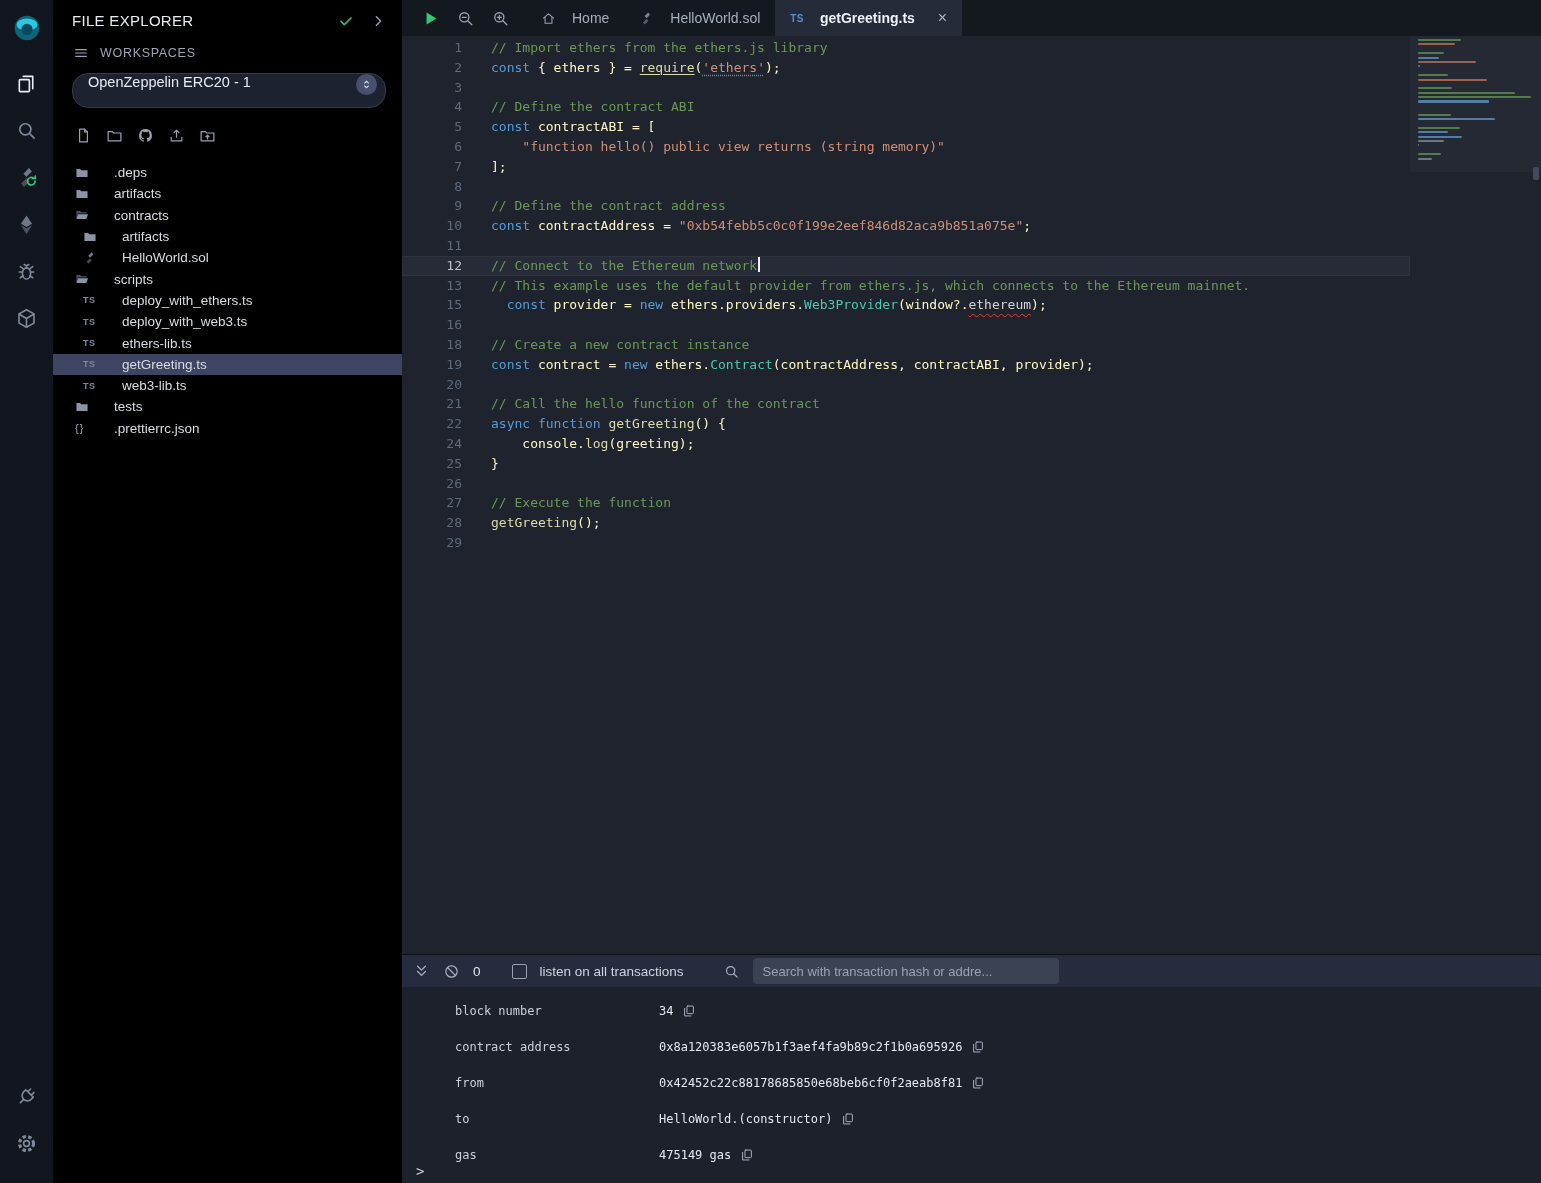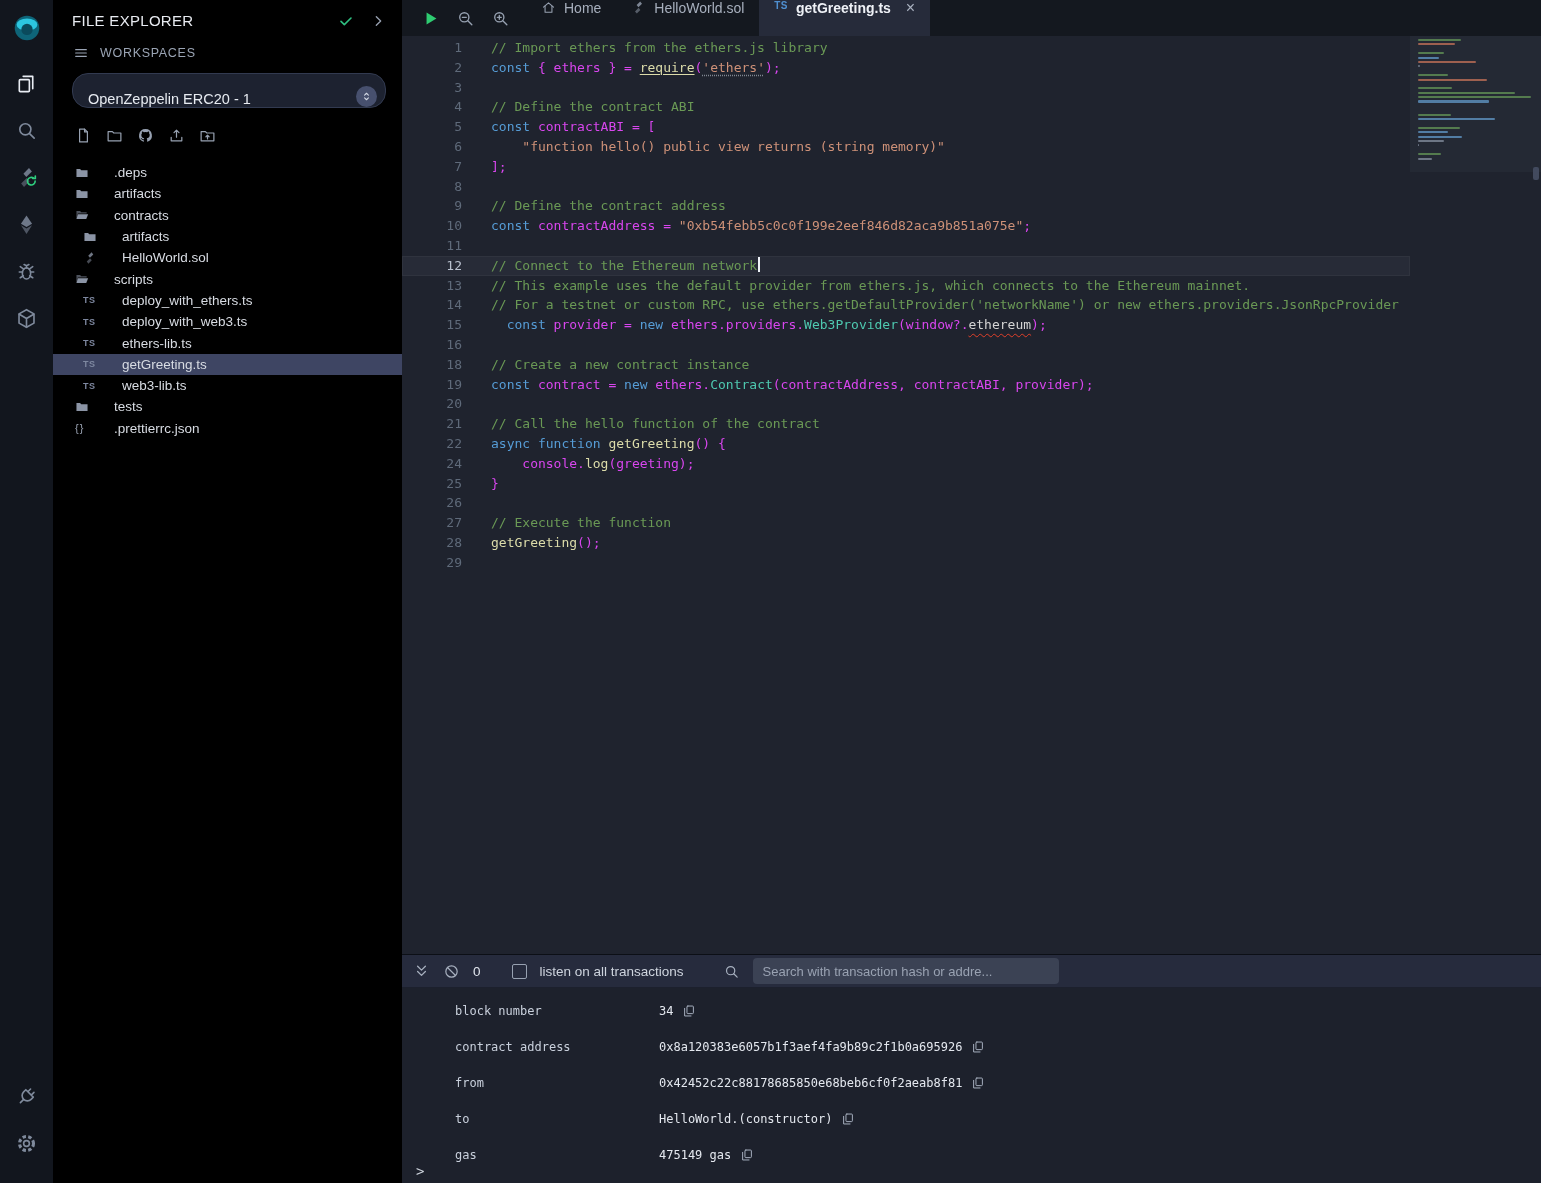--- a/index.html
+++ b/index.html
@@ -20,21 +20,21 @@
 
 .sidebar{width:349px;background:#000000;flex-shrink:0;display:flex;flex-direction:column;padding-top:8px}
 .sb-title-row{display:flex;align-items:center;padding:4px 16px 10px 19px}
 .sb-title{font-size:15px;color:#e8ebf1;letter-spacing:.3px;flex:1}
 .ico16{display:flex}
 .ico16 svg{width:16px;height:16px}
 .sb-check{color:#2fbf81}
 .sb-chev{color:#98a1b1;margin-left:16px}
 .ws-row{display:flex;align-items:center;gap:11px;padding:6px 16px 8px 20px;color:#9aa4b4}
 .ws-label{font-size:12.5px;letter-spacing:.7px;color:#9aa4b4}
-.ws-select{margin:4px 16px 12px 19px;height:35px;background:#1d2230;border:1px solid #323a50;border-radius:16px;display:flex;align-items:flex-end;padding:0 8px 0 15px;cursor:pointer}
+.ws-select{margin:4px 16px 12px 19px;height:35px;background:#1d2230;border:1px solid #323a50;border-radius:16px;display:flex;align-items:flex-start;padding:0 8px 0 15px;cursor:pointer}
 .ws-value{font-size:14.5px;color:#e7ebf1;flex:1}
 .ws-badge{width:21px;height:21px;border-radius:50%;background:#47506e;color:#d3d9e5;display:flex;align-items:center;justify-content:center}
 .ws-badge svg{width:13px;height:13px}
 .sb-tools{display:flex;gap:12px;padding:6px 16px 10px 21px;color:#97a1b1}
 .sb-tool{width:19px;height:19px;display:flex;align-items:center;justify-content:center;cursor:pointer}
 .sb-tool svg{width:17px;height:17px}
 .tree{flex:1;overflow:hidden;padding-top:7px}
 .tree-row{height:21.3px;display:flex;align-items:center;gap:24px;font-size:13.5px;color:#d8dce3;cursor:pointer;white-space:nowrap}
 .tree-row.selected{background:#3e4563}
 .tree-ico{width:15px;display:flex;color:#8b94a5;flex-shrink:0}
@@ -43,37 +43,37 @@
 .json-mini{font-size:11px;color:#9aa3b3;width:15px;letter-spacing:-1px;flex-shrink:0}
 
 
 .main{flex:1;display:flex;flex-direction:column;min-width:0;position:relative}
 .tabbar{height:36px;background:#14181f;display:flex;align-items:stretch;flex-shrink:0}
 .ed-controls{display:flex;align-items:center;gap:15px;padding:0 16px 0 18px}
 .ctl{width:20px;height:20px;color:#97a1b1;display:flex;align-items:center;justify-content:center;cursor:pointer}
 .ctl svg{width:19px;height:19px}
 .ctl.play{color:#2ecc71}
 .tab-strip{display:flex;align-items:stretch}
-.tab{display:flex;gap:8px;padding:0 15px;font-size:14px;color:#a7afbd;cursor:pointer}
+.tab{display:flex;align-items:center;gap:16px;padding:16px 15px;font-size:14px;color:#a7afbd;cursor:pointer}
 .tab.active{background:#262b3a;color:#eef1f6;font-weight:600}
 .tab-ico{color:#97a1b1;display:flex}
 .tab-ico svg{width:15px;height:15px}
 .ts-badge{font-size:10px;font-weight:700;color:#4f8fd0;letter-spacing:.4px}
 .tab-close{margin-left:7px;font-size:16px;color:#aab2c0;font-weight:400;line-height:1}
 
 
 .editor{flex:1;position:relative;background:#1f232e;overflow:hidden}
 .code-area{position:absolute;top:2px;left:0;right:131px;bottom:0;overflow:hidden}
 .code-line{display:flex;height:19.8px;line-height:19.8px;font-family:"DejaVu Sans Mono",monospace;font-size:13px;white-space:pre}
 .code-line .ln{width:60px;text-align:right;color:#5f6a7a;flex-shrink:0;user-select:none}
 .code-line .lc{padding-left:29px;color:#d4d4d4}
 .code-line.current{background:rgba(150,160,190,.07);box-shadow:inset 0 0 0 1px rgba(255,255,255,.04)}
 .code-line.current .ln{color:#b9c1cf}
 .caret{display:inline-block;width:1.6px;height:15px;background:#eef2f8;vertical-align:-2px;margin-left:1px}
-.tk-cm{color:#6a9955}.tk-kw{color:#569cd6}.tk-str{color:#ce9178}.tk-fn{color:#dcdcaa}.tk-cls{color:#4ec9b0}.tk-pl{color:#d946ef}
+.tk-cm{color:#6a9955}.tk-kw{color:#569cd6}.tk-str{color:#ce9178}.tk-fn{color:#dcdcaa}.tk-cls{color:#4ec9b0}.tk-pl{color:#fef9c3}
 .tk-fnu{color:#dcdcaa;text-decoration:underline;text-underline-offset:2px}
 .tk-strd{color:#ce9178;text-decoration-line:underline;text-decoration-style:dotted;text-decoration-color:rgba(210,218,230,.55);text-underline-offset:3px}
 .tk-plw{color:#d4d4d4;text-decoration-line:underline;text-decoration-style:wavy;text-decoration-color:#e0402a;text-decoration-thickness:1px;text-underline-offset:3.5px}
 .minimap{position:absolute;top:3px;right:10px;width:113px}
 .mm-line{height:2.1px;margin-bottom:2.3px;border-radius:1px;opacity:.85}
 .mm-view{position:absolute;top:0;right:0;width:131px;height:136px;background:rgba(140,152,180,.05);pointer-events:none}
 .scroll-thumb{position:absolute;top:131px;right:2px;width:6px;height:13px;background:#424a5e;border-radius:2px}
 
 
 .terminal{height:229px;flex-shrink:0;display:flex;flex-direction:column;background:#1d212c;position:relative;border-top:1px solid #0c0f16}
@@ -372,21 +372,20 @@
           <div class="code-line"><span class="ln">4</span><span class="lc"><span class="tk-cm">// Define the contract ABI</span></span></div>
           <div class="code-line"><span class="ln">5</span><span class="lc"><span class="tk-kw">const</span><span class="tk-pl"> contractABI = [</span></span></div>
           <div class="code-line"><span class="ln">6</span><span class="lc"><span class="tk-str">    "function hello() public view returns (string memory)"</span></span></div>
           <div class="code-line"><span class="ln">7</span><span class="lc"><span class="tk-pl">];</span></span></div>
           <div class="code-line"><span class="ln">8</span><span class="lc"></span></div>
           <div class="code-line"><span class="ln">9</span><span class="lc"><span class="tk-cm">// Define the contract address</span></span></div>
           <div class="code-line"><span class="ln">10</span><span class="lc"><span class="tk-kw">const</span><span class="tk-pl"> contractAddress = </span><span class="tk-str">"0xb54febb5c0c0f199e2eef846d82aca9b851a075e"</span><span class="tk-pl">;</span></span></div>
           <div class="code-line"><span class="ln">11</span><span class="lc"></span></div>
           <div class="code-line current"><span class="ln">12</span><span class="lc"><span class="tk-cm">// Connect to the Ethereum network</span><span class="caret"></span></span></div>
           <div class="code-line"><span class="ln">13</span><span class="lc"><span class="tk-cm">// This example uses the default provider from ethers.js, which connects to the Ethereum mainnet.</span></span></div>
-          <div class="code-line"><span class="ln">14</span><span class="lc"><span class="tk-cm">// For a testnet or custom RPC, use ethers.getDefaultProvider('networkName') or new ethers.providers.JsonRpcProvider</span></span></div>
           <div class="code-line"><span class="ln">15</span><span class="lc"><span class="tk-pl">  </span><span class="tk-kw">const</span><span class="tk-pl"> provider = </span><span class="tk-kw">new</span><span class="tk-pl"> ethers.providers.</span><span class="tk-cls">Web3Provider</span><span class="tk-pl">(window?.</span><span class="tk-plw">ethereum</span><span class="tk-pl">);</span></span></div>
           <div class="code-line"><span class="ln">16</span><span class="lc"></span></div>
           <div class="code-line"><span class="ln">18</span><span class="lc"><span class="tk-cm">// Create a new contract instance</span></span></div>
           <div class="code-line"><span class="ln">19</span><span class="lc"><span class="tk-kw">const</span><span class="tk-pl"> contract = </span><span class="tk-kw">new</span><span class="tk-pl"> ethers.</span><span class="tk-cls">Contract</span><span class="tk-pl">(contractAddress, contractABI, provider);</span></span></div>
           <div class="code-line"><span class="ln">20</span><span class="lc"></span></div>
           <div class="code-line"><span class="ln">21</span><span class="lc"><span class="tk-cm">// Call the hello function of the contract</span></span></div>
           <div class="code-line"><span class="ln">22</span><span class="lc"><span class="tk-kw">async</span><span class="tk-pl"> </span><span class="tk-kw">function</span><span class="tk-pl"> </span><span class="tk-fn">getGreeting</span><span class="tk-pl">() {</span></span></div>
           <div class="code-line"><span class="ln">24</span><span class="lc"><span class="tk-pl">    console.</span><span class="tk-fn">log</span><span class="tk-pl">(greeting);</span></span></div>
           <div class="code-line"><span class="ln">25</span><span class="lc"><span class="tk-pl">}</span></span></div>
           <div class="code-line"><span class="ln">26</span><span class="lc"></span></div>

